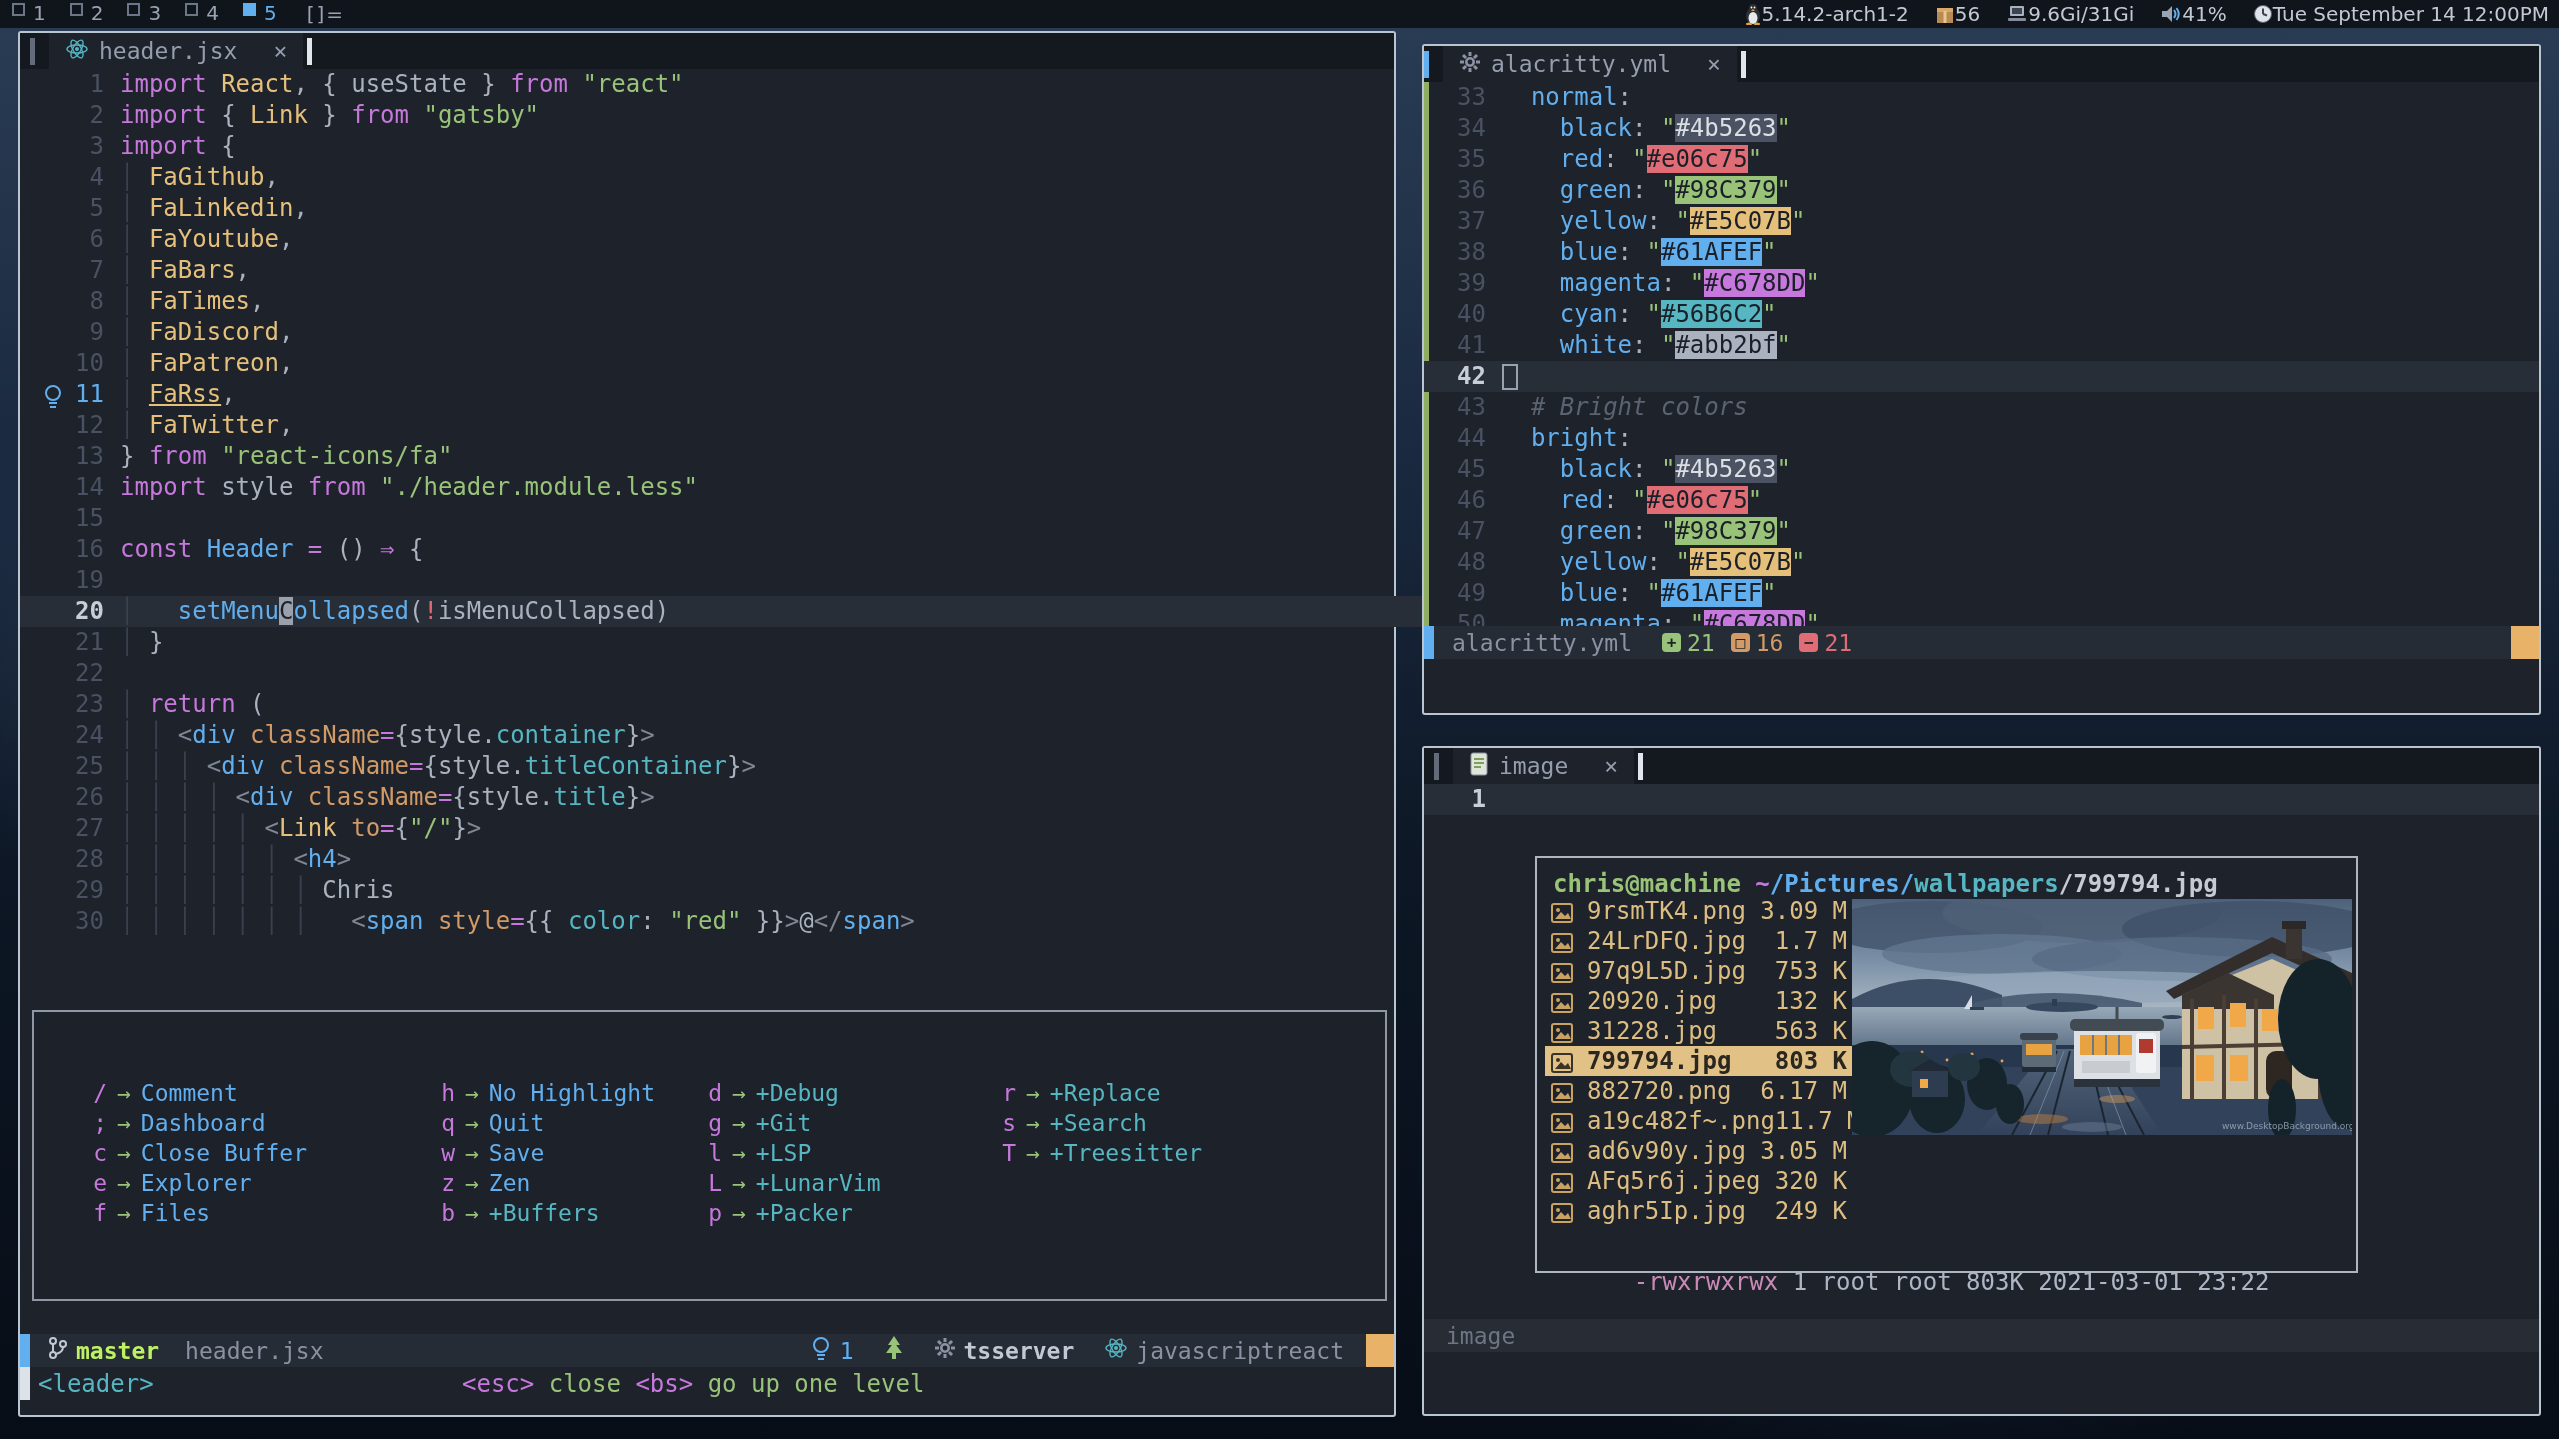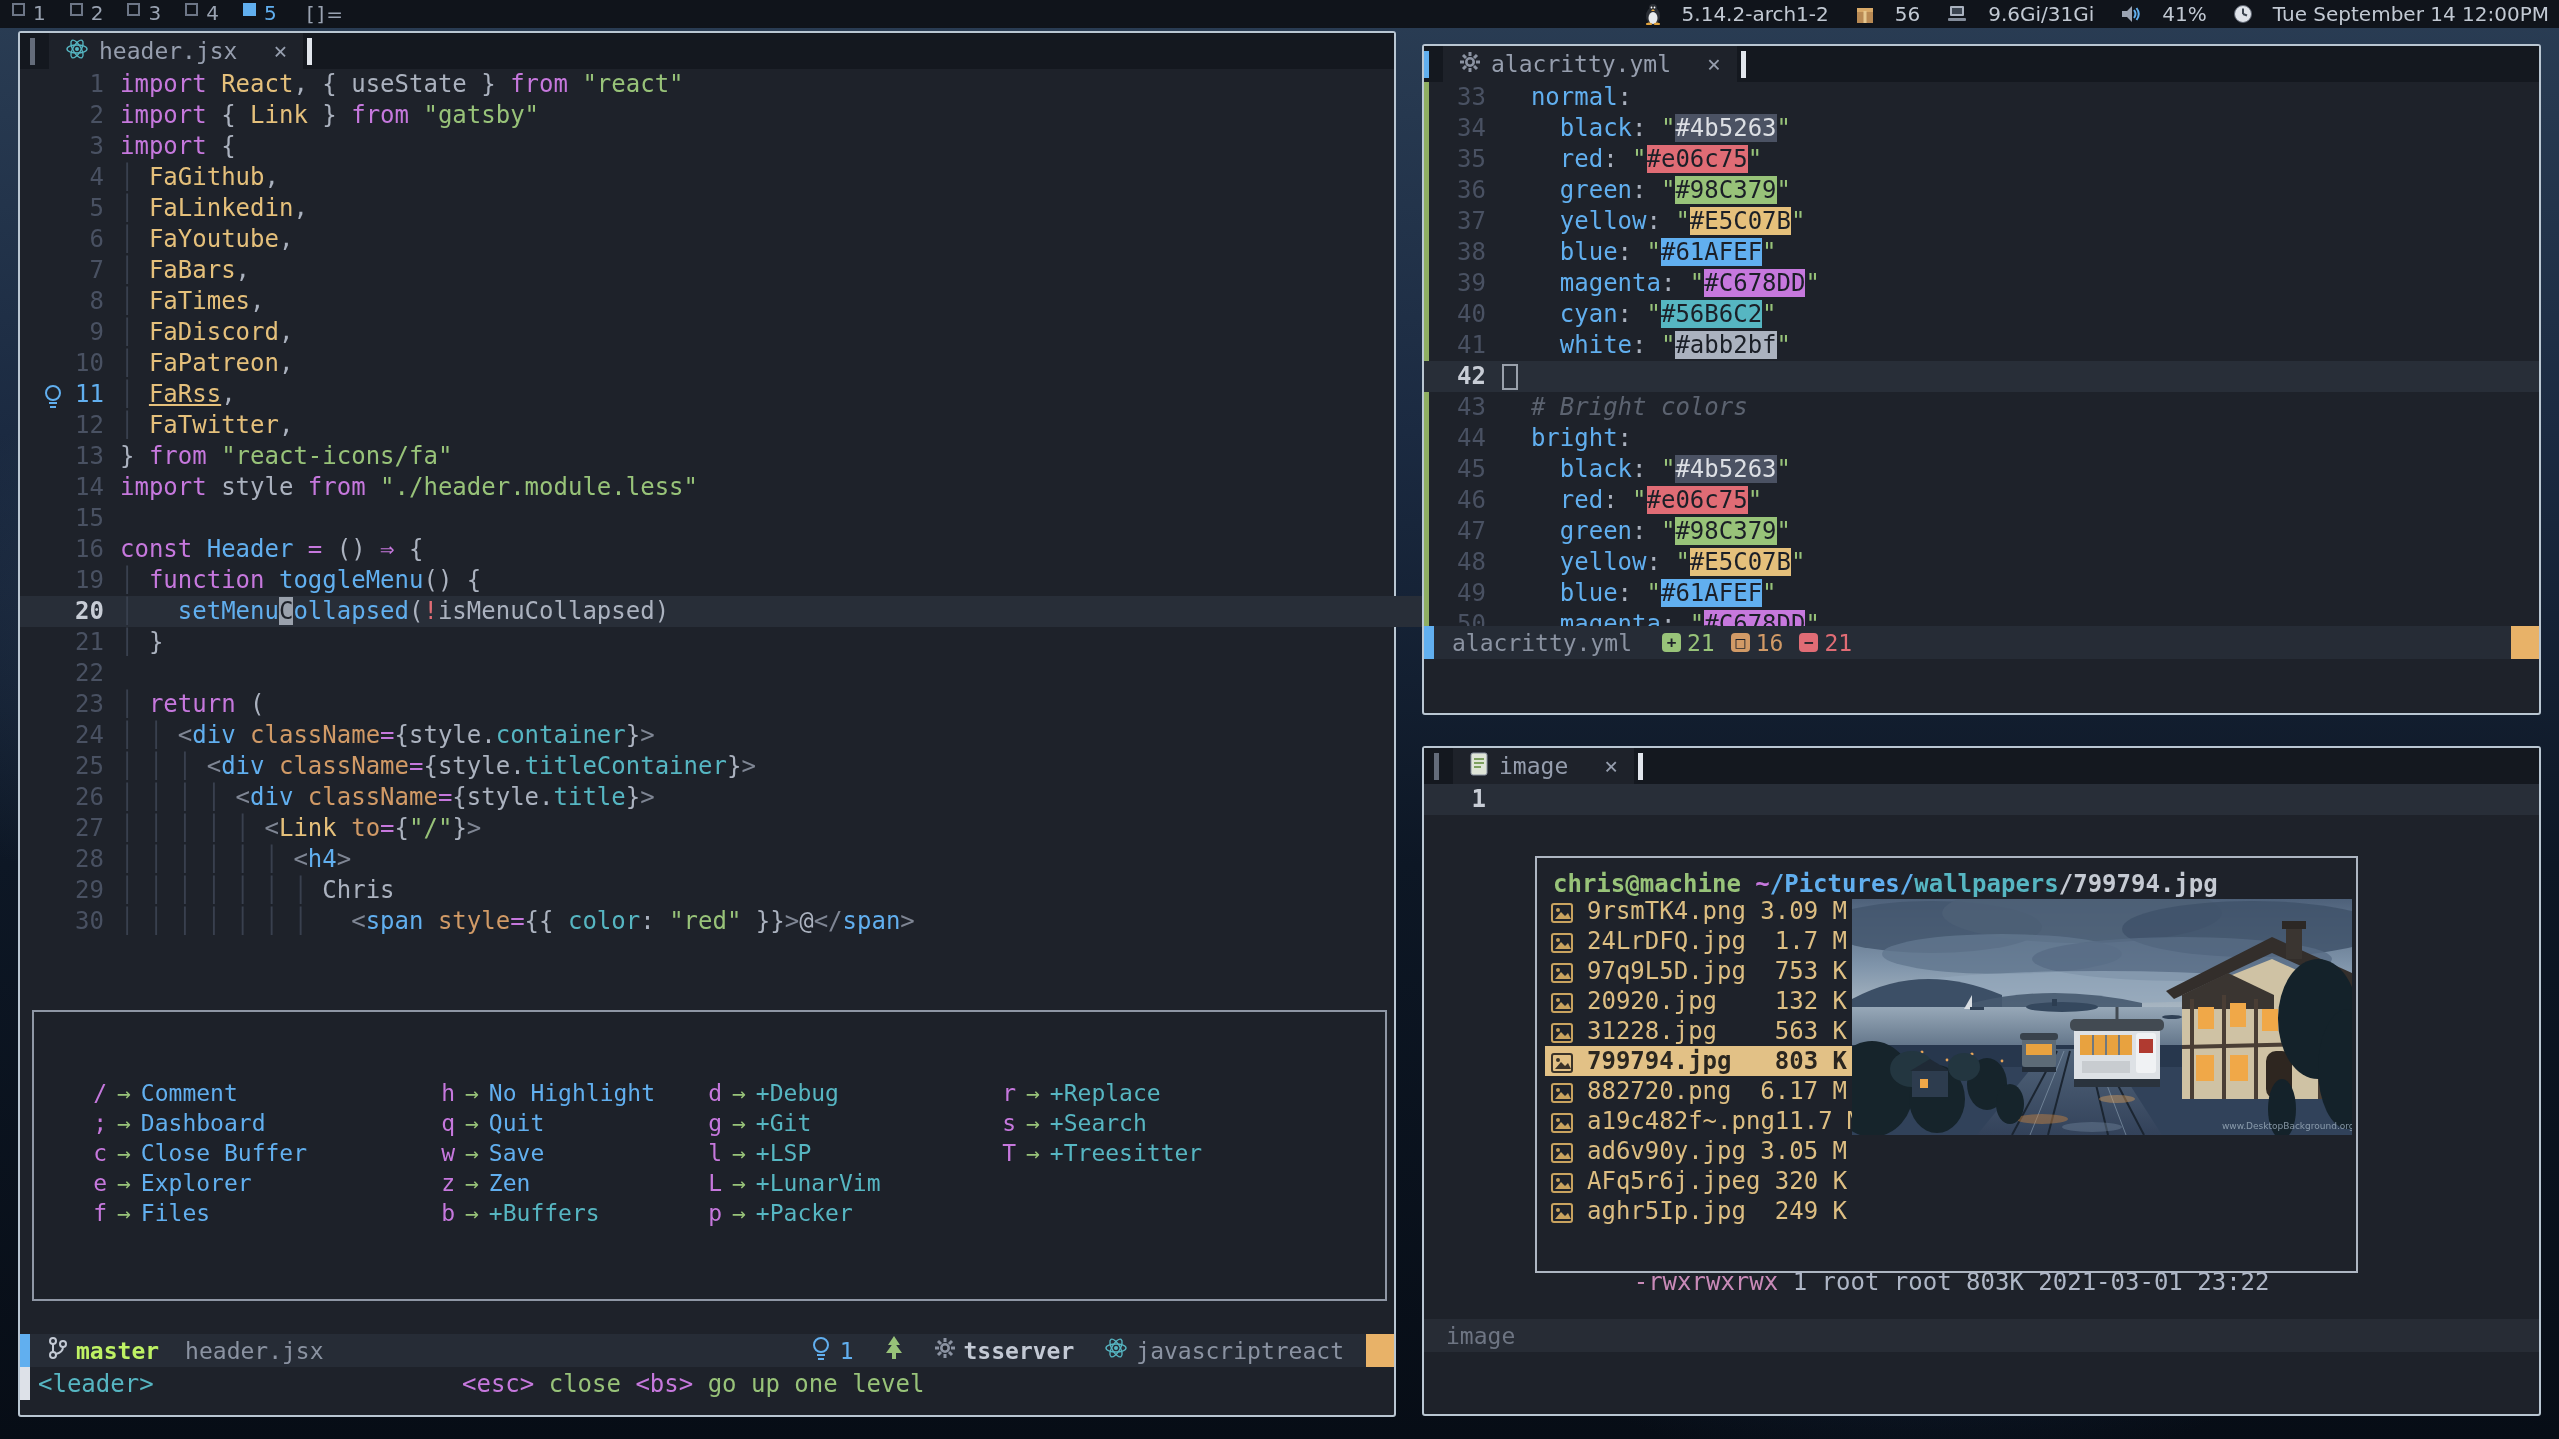--- a/index.html
+++ b/index.html
@@ -17,21 +17,21 @@
   
   .topbar{position:absolute;left:0;top:0;width:2559px;height:28px;background:#10141b;
     display:flex;align-items:center;font-family:"DejaVu Sans",sans-serif;font-size:20px;color:#9aa3b2}
   .ws{display:flex;align-items:flex-start;height:28px;padding:0 12px;position:relative;cursor:default}
   .ws .sq{width:9px;height:9px;border:2px solid #6d7687;margin:3px 8px 0 0}
   .ws.active{color:#61afef}
   .ws.active .sq{background:#61afef;border-color:#61afef}
   .ws .num{line-height:26px}
   .layout-sym{margin-left:18px;letter-spacing:2px;color:#9aa3b2}
   .statusitems{margin-left:auto;display:flex;align-items:center;gap:26px;padding-right:10px;color:#c2c9d3}
-  .sitem{display:flex;align-items:center;gap:20px}
+  .sitem{display:flex;align-items:center;gap:0}
   .sitem svg{display:block}
   
   .window{position:absolute;background:#1e222a;border:2px solid #b9c6d2;border-radius:3px;box-sizing:border-box}
   .tabline{height:36px;background:#14181f;display:flex;align-items:center;position:relative}
   .tabmark{width:5px;height:27px;margin-left:10px;flex:none}
   .tab{height:36px;display:flex;align-items:center;gap:10px;padding:0 16px;margin-left:14px;background:#1e222a;color:#969eae;font-size:23px}
   .tab .close{margin-left:26px;color:#969eae}
   .caret{width:5px;height:27px;background:#e2e6ec;margin-left:4px;flex:none}
   
   .code{position:relative}
@@ -215,21 +215,21 @@
               <circle cx="11" cy="10" r="7"></circle>
               <line x1="7" y1="20" x2="15" y2="20"></line>
               <line x1="8" y1="24" x2="14" y2="24"></line>
             </g>
           </svg></span><span class="ln blue">11</span><span><span class="c-gd">│ </span><span class="c-comp u">FaRss</span><span class="c-pl">,</span></span></div>
       <div class="line" style="width: 1374px;"><span class="ln">12</span><span><span class="c-gd">│ </span><span class="c-comp">FaTwitter</span><span class="c-pl">,</span></span></div>
       <div class="line" style="width: 1374px;"><span class="ln">13</span><span><span class="c-pl">} </span><span class="c-kw">from</span><span class="c-pl"> </span><span class="c-str">"react-icons/fa"</span></span></div>
       <div class="line" style="width: 1374px;"><span class="ln">14</span><span><span class="c-kw">import</span><span class="c-pl"> style </span><span class="c-kw">from</span><span class="c-pl"> </span><span class="c-str">"./header.module.less"</span></span></div>
       <div class="line" style="width: 1374px;"><span class="ln">15</span><span></span></div>
       <div class="line" style="width: 1374px;"><span class="ln">16</span><span><span class="c-kw">const</span><span class="c-pl"> </span><span class="c-fn">Header</span><span class="c-pl"> </span><span class="c-op">=</span><span class="c-pl"> () </span><span class="c-op">⇒</span><span class="c-pl"> {</span></span></div>
-      <div class="line" style="width: 1128px;"><span class="ln">19</span><span><span class="c-gd">│ </span><span class="c-kw">function</span><span class="c-pl"> </span><span class="c-fn">toggleMenu</span><span class="c-pl">() {</span></span></div>
+      <div class="line" style="width: 1128px; flex-direction: column;"><span class="ln">19</span><span><span class="c-gd">│ </span><span class="c-kw">function</span><span class="c-pl"> </span><span class="c-fn">toggleMenu</span><span class="c-pl">() {</span></span></div>
       <div class="line cursorline" style="width: 1560px;"><span class="ln bold">20</span><span><span class="c-gd">│ </span><span class="c-pl">  </span><span class="c-fn">setMenu</span><span class="curblock">C</span><span class="c-fn">ollapsed</span><span class="c-pl">(</span><span class="c-red">!</span><span class="c-pl">isMenuCollapsed)</span></span></div>
       <div class="line" style="width: 1374px;"><span class="ln">21</span><span><span class="c-gd">│ </span><span class="c-pl">}</span></span></div>
       <div class="line" style="width: 1374px;"><span class="ln">22</span><span></span></div>
       <div class="line" style="width: 1374px;"><span class="ln">23</span><span><span class="c-gd">│ </span><span class="c-kw">return</span><span class="c-pl"> (</span></span></div>
       <div class="line" style="width: 1374px;"><span class="ln">24</span><span><span class="c-gd">│ │ </span><span class="c-br">&lt;</span><span class="c-fn">div</span><span class="c-pl"> </span><span class="c-attr">className</span><span class="c-op">=</span><span class="c-pl">{style.</span><span class="c-prop">container</span><span class="c-pl">}</span><span class="c-br">&gt;</span></span></div>
       <div class="line" style="width: 1374px;"><span class="ln">25</span><span><span class="c-gd">│ │ │ </span><span class="c-br">&lt;</span><span class="c-fn">div</span><span class="c-pl"> </span><span class="c-attr">className</span><span class="c-op">=</span><span class="c-pl">{style.</span><span class="c-prop">titleContainer</span><span class="c-pl">}</span><span class="c-br">&gt;</span></span></div>
       <div class="line" style="width: 1374px;"><span class="ln">26</span><span><span class="c-gd">│ │ │ │ </span><span class="c-br">&lt;</span><span class="c-fn">div</span><span class="c-pl"> </span><span class="c-attr">className</span><span class="c-op">=</span><span class="c-pl">{style.</span><span class="c-prop">title</span><span class="c-pl">}</span><span class="c-br">&gt;</span></span></div>
       <div class="line" style="width: 1374px;"><span class="ln">27</span><span><span class="c-gd">│ │ │ │ │ </span><span class="c-br">&lt;</span><span class="c-comp">Link</span><span class="c-pl"> </span><span class="c-attr">to</span><span class="c-op">=</span><span class="c-pl">{</span><span class="c-str">"/"</span><span class="c-pl">}</span><span class="c-br">&gt;</span></span></div>
       <div class="line" style="width: 1374px;"><span class="ln">28</span><span><span class="c-gd">│ │ │ │ │ │ </span><span class="c-br">&lt;</span><span class="c-fn">h4</span><span class="c-br">&gt;</span></span></div>
       <div class="line" style="width: 1374px;"><span class="ln">29</span><span><span class="c-gd">│ │ │ │ │ │ │ </span><span class="c-pl">Chris</span></span></div>

